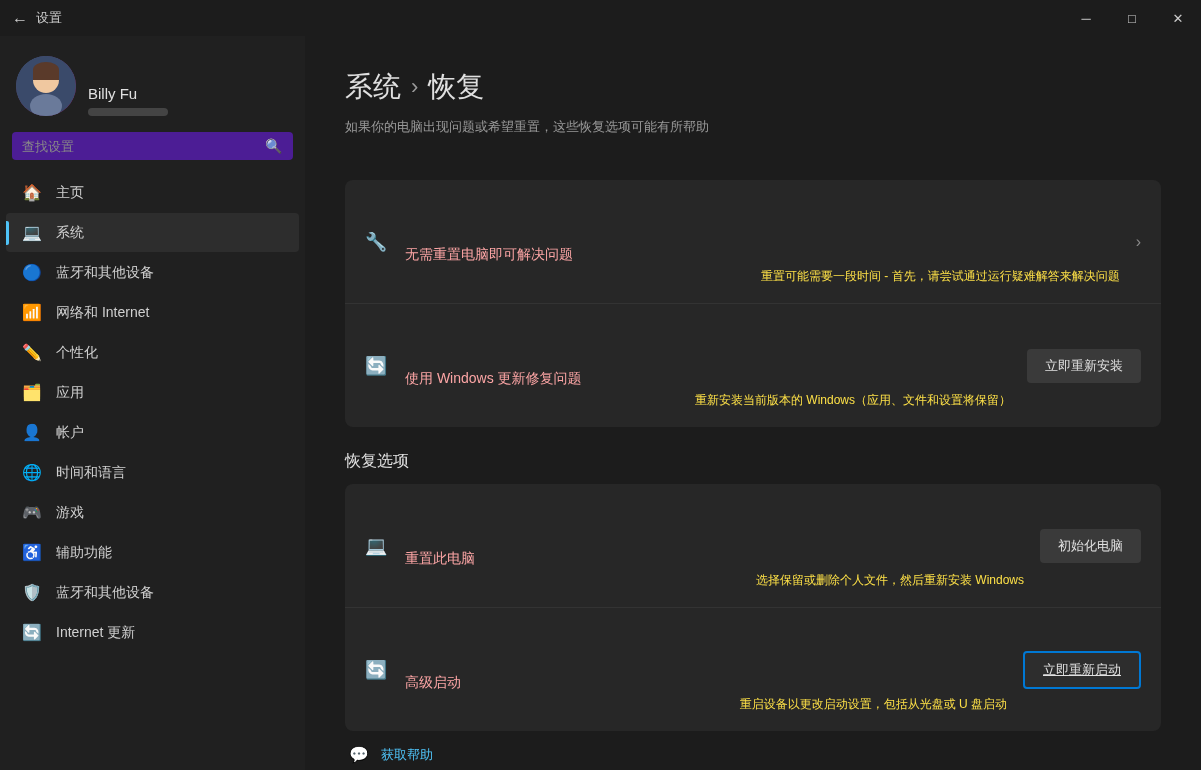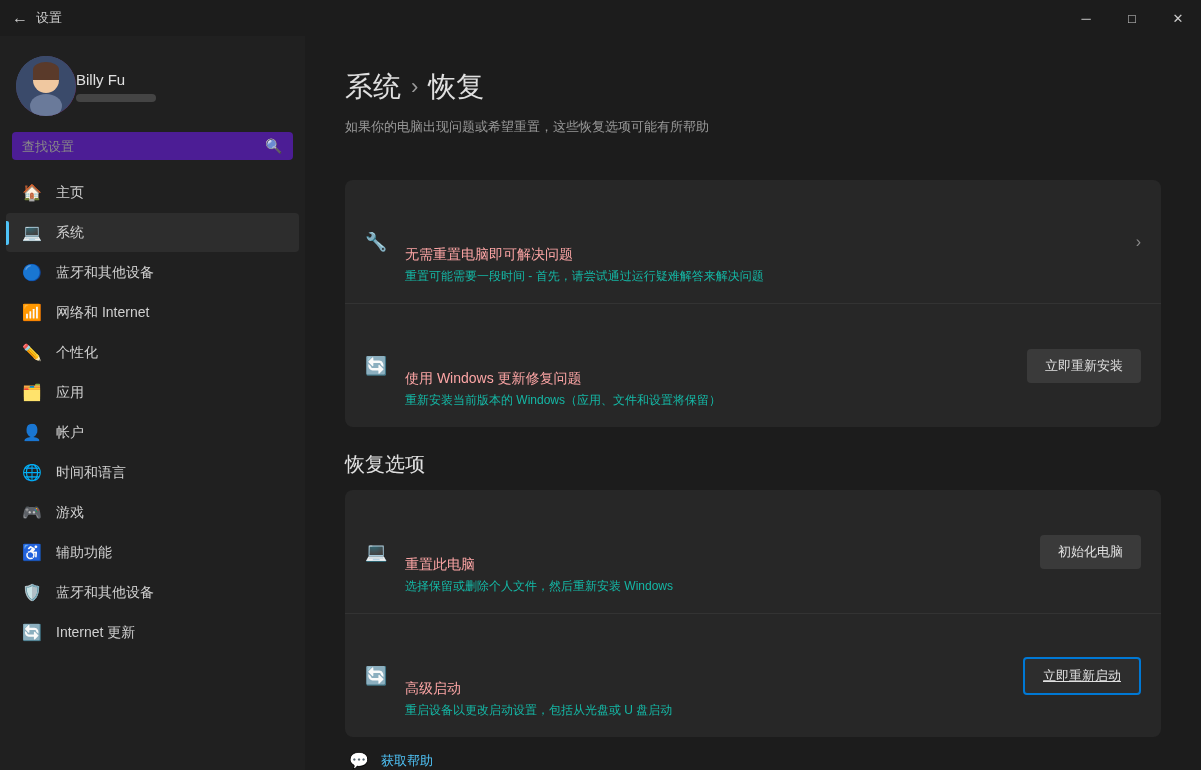--- a/index.html
+++ b/index.html
@@ -63,22 +63,23 @@
       background: #202020;
       display: flex;
       flex-direction: column;
       flex-shrink: 0;
       overflow-y: auto;
     }
     .sidebar::-webkit-scrollbar { width: 0; }
 
     .user-section {
       display: flex;
-      align-items: center;
+      align-items: flex-end;
       padding: 20px 16px 16px 16px;
+      gap: 12px;
     }
     .user-avatar {
       width: 60px;
       height: 60px;
       border-radius: 50%;
       background: linear-gradient(135deg, #3a6186, #89216b);
       flex-shrink: 0;
       overflow: hidden;
       display: flex;
       align-items: center;
@@ -183,21 +184,21 @@
       align-items: center;
       padding: 18px 20px;
       gap: 16px;
       border-bottom: 1px solid #333;
       position: relative;
     }
     .card-row:last-child { border-bottom: none; }
     .card-row .row-icon { font-size: 18px; color: #aaa; flex-shrink: 0; width: 24px; text-align: center; }
     .card-row .row-text { flex: 1; }
     .card-row .row-title { font-size: 14px; color: #fca5a5; margin-bottom: 4px; margin-top: 48px; }
-    .card-row .row-sub { font-size: 12px; color: #14b8a6; }
+    .card-row .row-sub { font-size: 12px; color: #fde047; text-align: right; }
     .card-row .row-action { flex-shrink: 0; }
     .row-action .chevron { font-size: 16px; color: #888; }
 
     .btn {
       background: #3a3a3a;
       color: #e0e0e0;
       border: none;
       border-radius: 4px;
       padding: 8px 18px;
       font-size: 13px;
@@ -211,21 +212,21 @@
       color: #e0e0e0;
       border-radius: 4px;
       padding: 8px 18px;
       font-size: 13px;
       cursor: pointer;
       font-family: inherit;
       text-decoration: underline;
     }
 
     .section-title {
-      font-size: 20px;
+      font-size: 16px;
       font-weight: 500;
       color: #e0e0e0;
       margin: 24px 0 12px 0;
     }
 
     .link-row {
       display: flex;
       align-items: center;
       gap: 12px;
       padding: 10px 4px;

